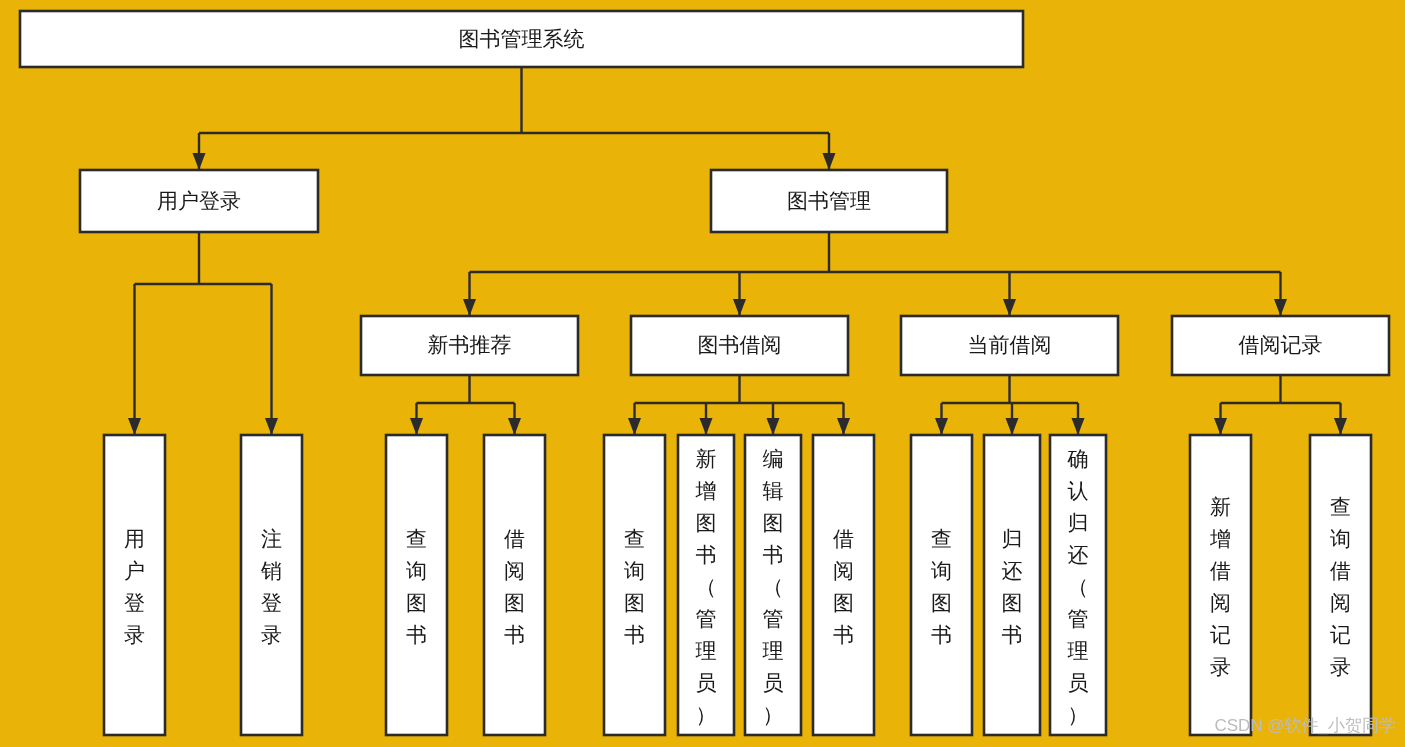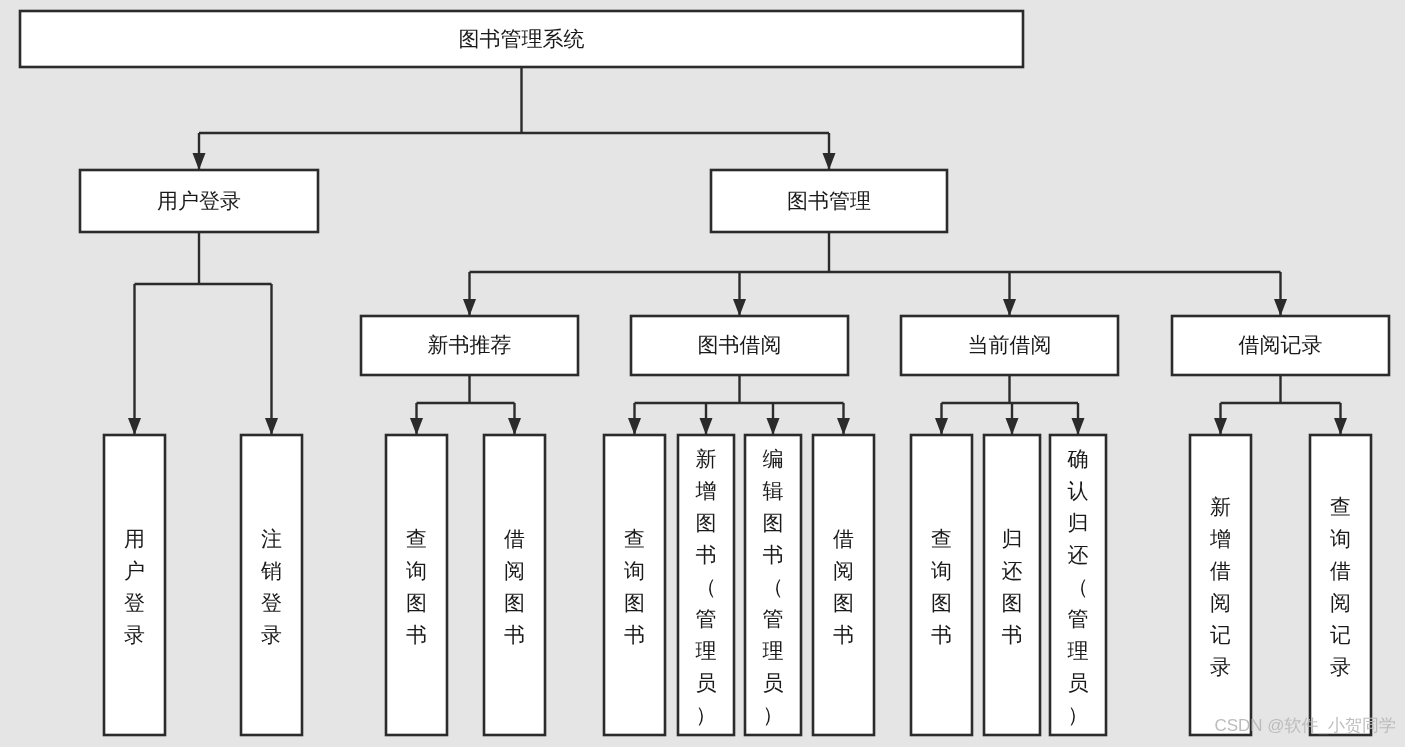--- a/index.html
+++ b/index.html
@@ -10,21 +10,21 @@
   body {
     width: 1405px;
     height: 747px;
     overflow: hidden;
     font-family: "Liberation Sans", "DejaVu Sans", sans-serif;
   }
   #diagram-root {
     position: relative;
     width: 1405px;
     height: 747px;
-    background: #e5e5e5;
+    background: #eab308;
   }
   svg.diagram-canvas {
     position: absolute;
     top: 0;
     left: 0;
     width: 1405px;
     height: 747px;
     display: block;
   }
   .node-rect {

